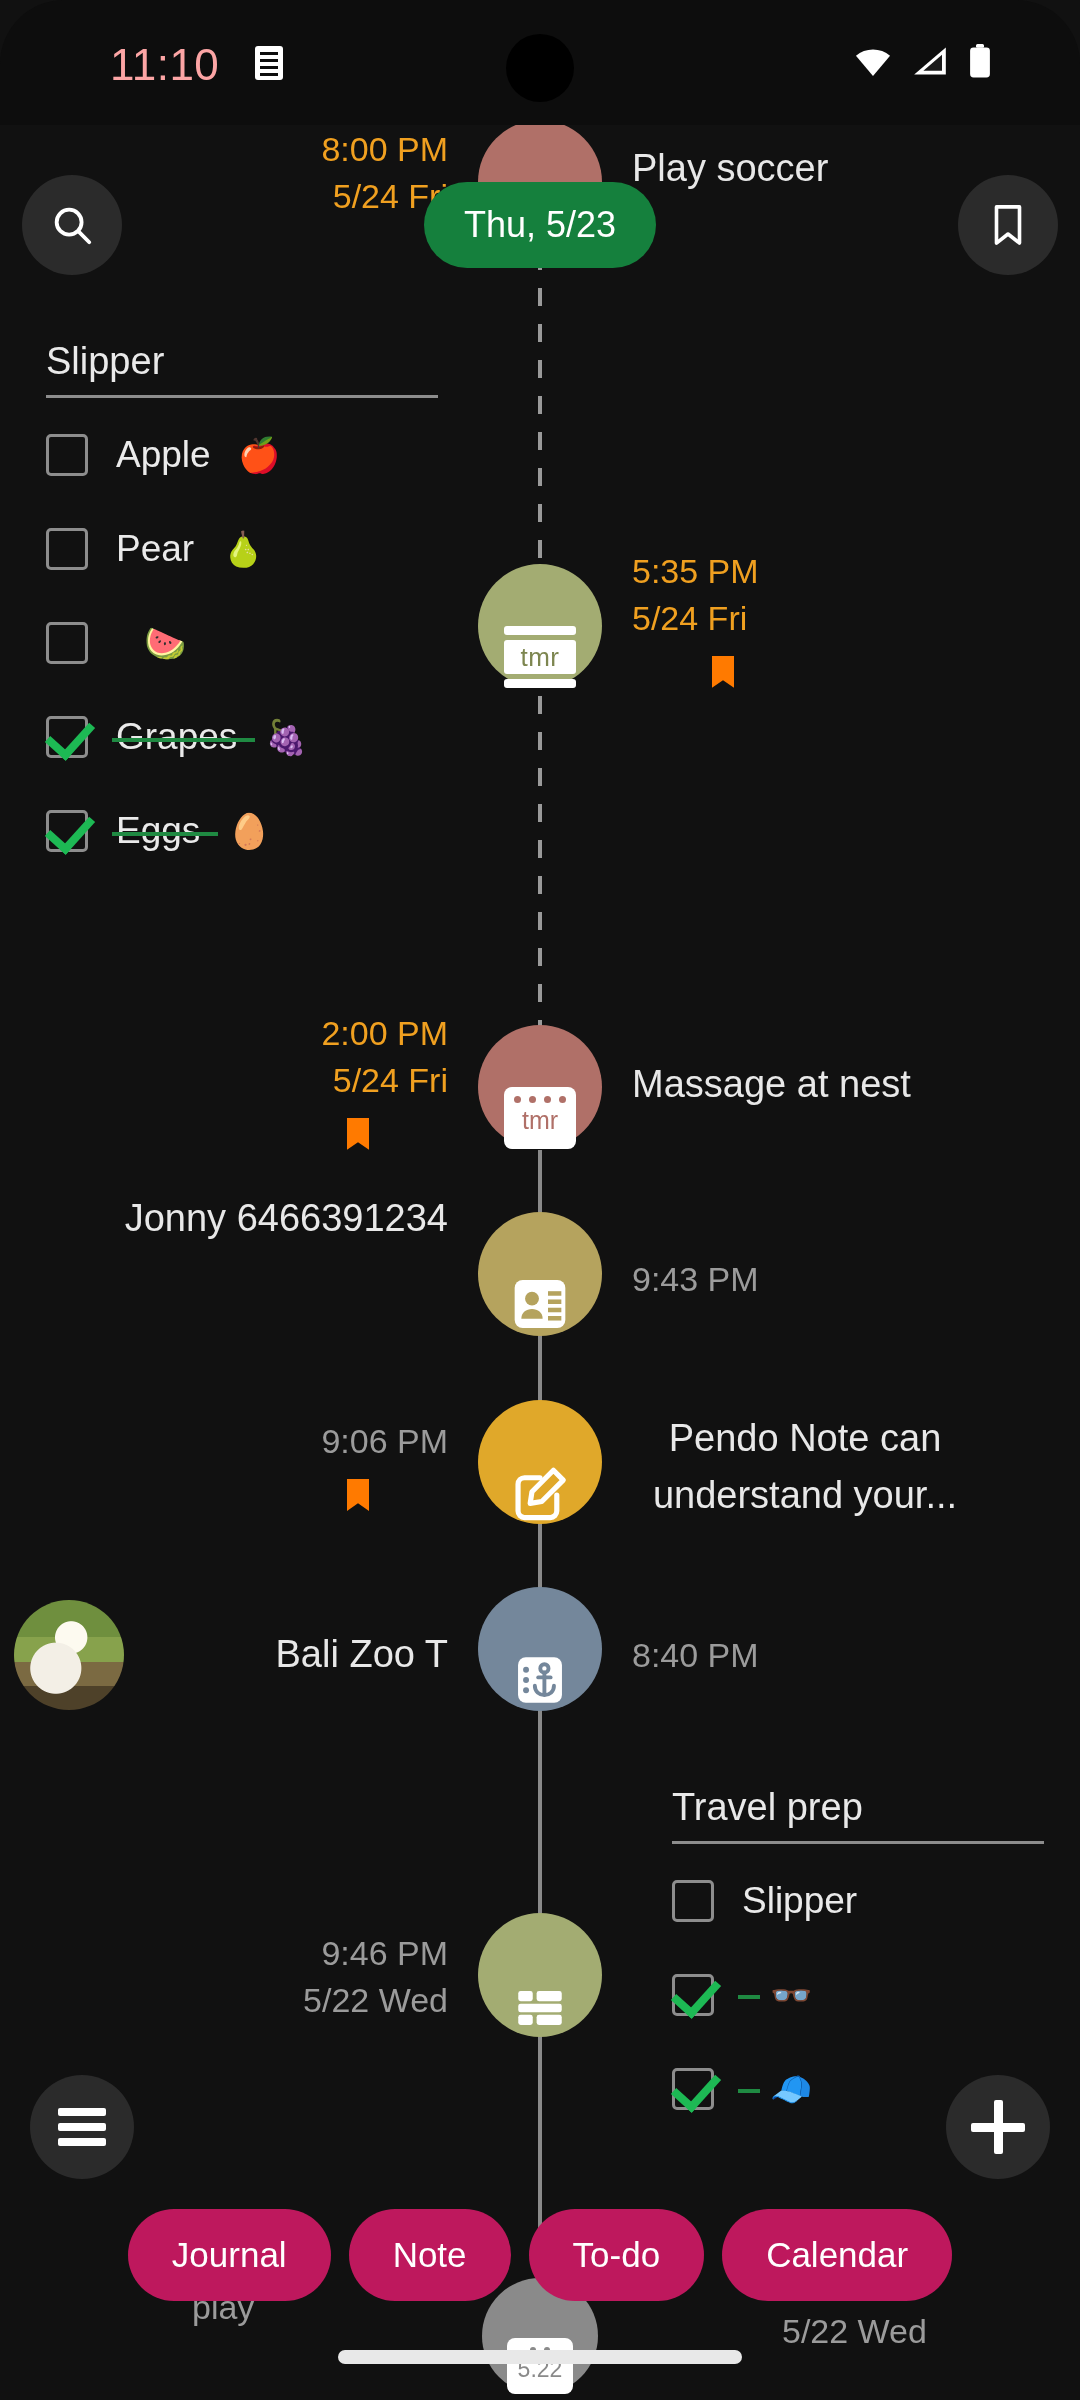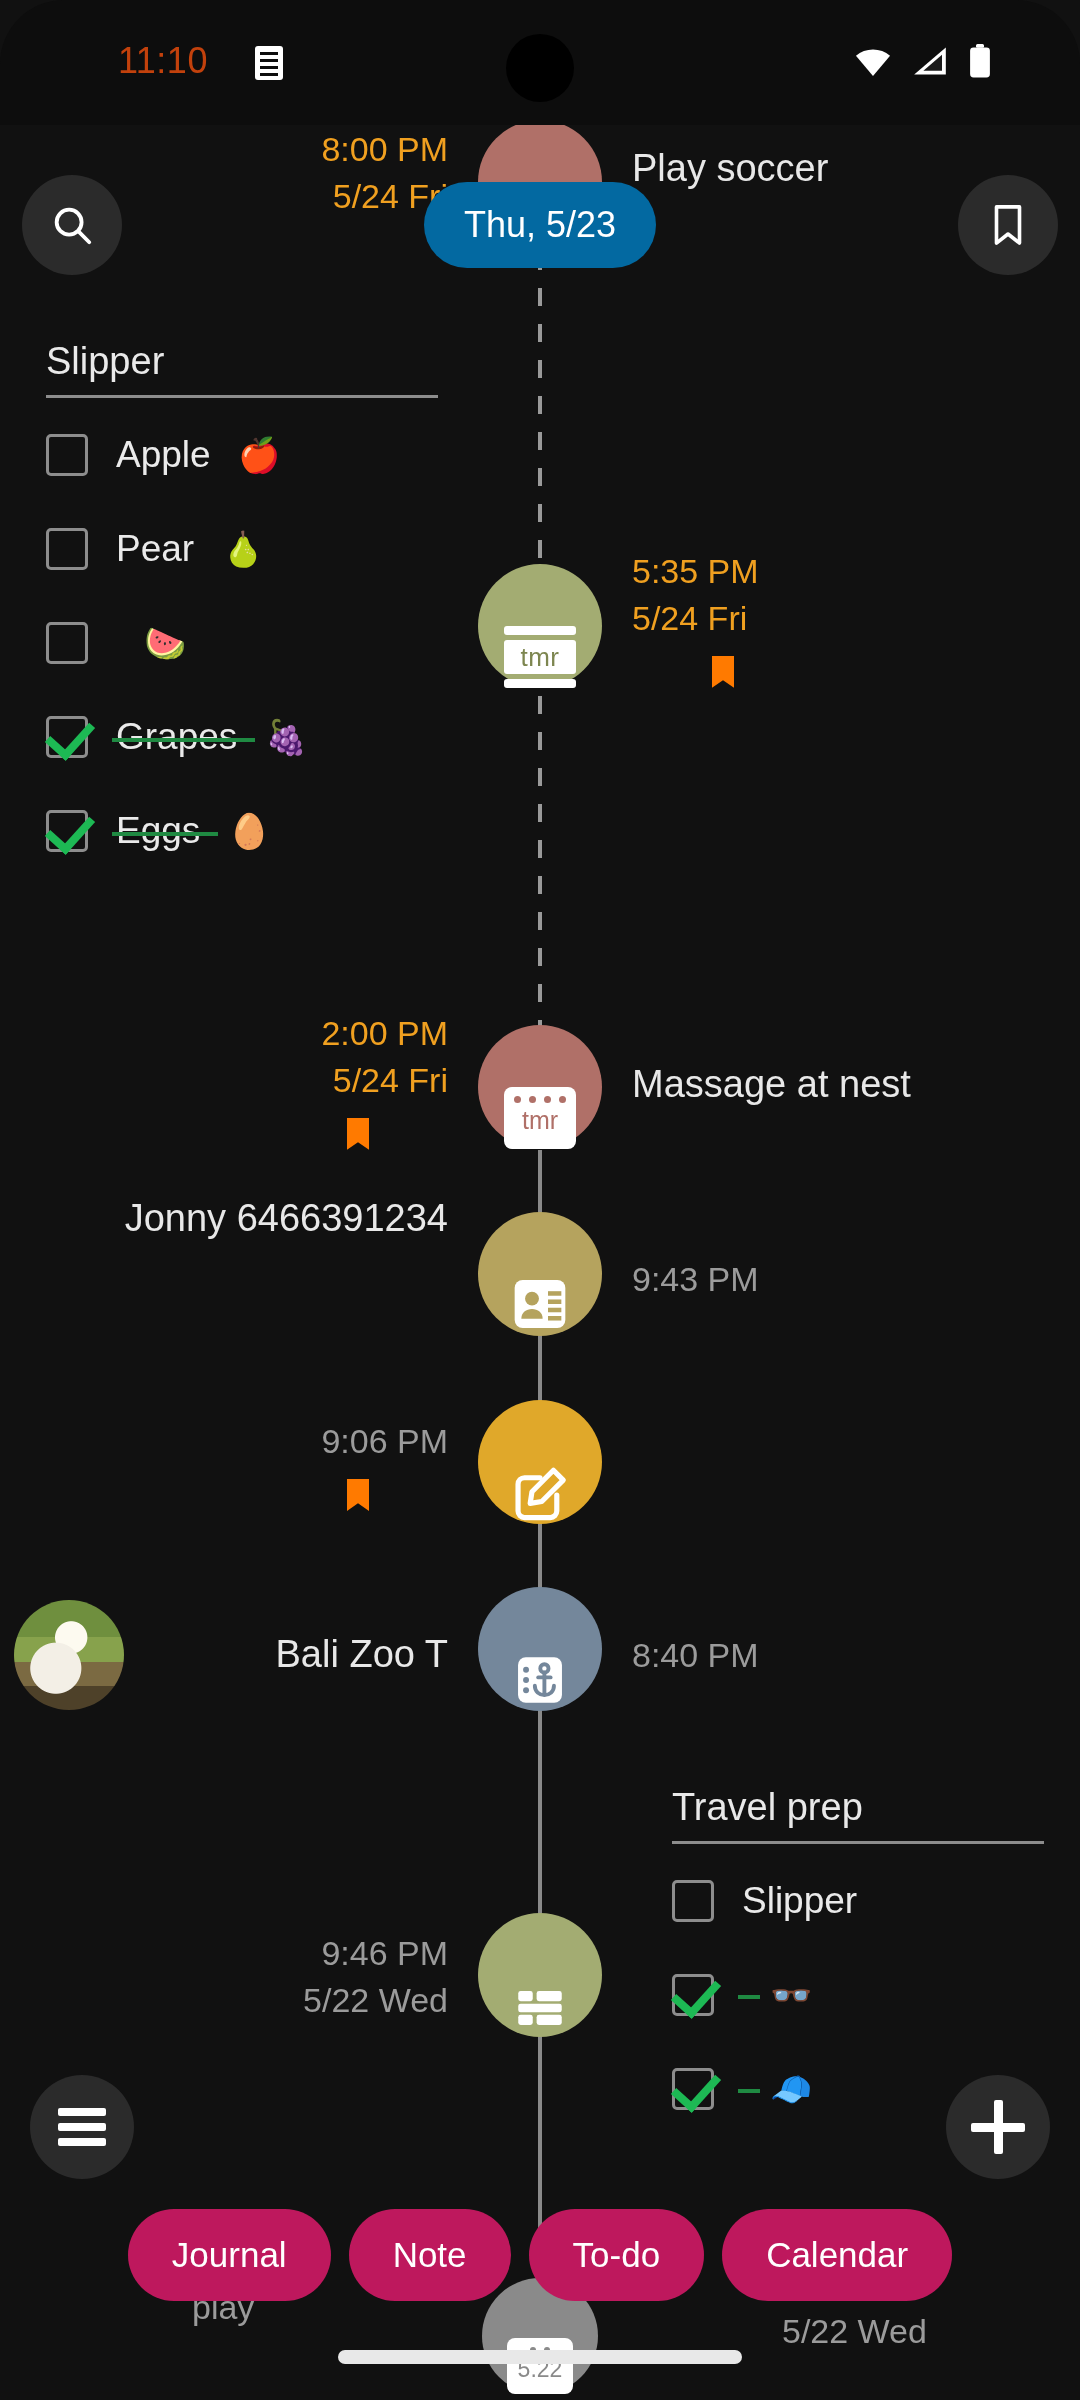--- a/index.html
+++ b/index.html
@@ -16,21 +16,21 @@
 
   
   #status-bar {
     position:absolute; top:0; left:0; width:1080px; height:125px;
     background:#0d0d0d;
     border-radius:64px 64px 0 0;
     z-index:60;
   }
   #status-time {
     position:absolute; left:110px; top:40px;
-    font-size:36px; color:#c2410c; letter-spacing:.5px;margin-left:8px;
+    font-size:44px; color:#fca5a5; letter-spacing:.5px;
   }
   #status-note-icon {
     position:absolute; left:255px; top:46px;
     width:28px; height:34px; background:#fff; border-radius:3px;
   }
   #status-note-icon::before{
     content:""; position:absolute; left:5px; top:6px; width:18px; height:3px;
     background:#0d0d0d; box-shadow:0 7px 0 #0d0d0d, 0 14px 0 #0d0d0d, 0 21px 0 #0d0d0d;
   }
   #camera-notch {
@@ -125,21 +125,21 @@
   }
 
   
   .circ-btn {
     position:absolute; width:100px; height:100px; border-radius:50%;
     background:#2b2b2b; z-index:40;
     display:flex; align-items:center; justify-content:center;
   }
   #date-pill {
     position:absolute; left:424px; top:182px; width:232px; height:86px;
-    background:#0369a1; border-radius:46px; z-index:41;
+    background:#15803d; border-radius:46px; z-index:41;
     display:flex; align-items:center; justify-content:center;
     font-size:36px; color:#fff;
   }
 
   
   .fab {
     position:absolute; width:104px; height:104px; border-radius:50%;
     background:#2b2b2b; z-index:45;
     display:flex; align-items:center; justify-content:center;
   }
@@ -308,20 +308,23 @@
     <svg width="62" height="62" viewBox="0 0 24 24" fill="none" stroke="#fff" stroke-width="2">
       <path d="M18.5 12.8V19a2.5 2.5 0 0 1-2.5 2.5H6A2.5 2.5 0 0 1 3.5 19V8.6A2.5 2.5 0 0 1 6 6.1h6" stroke-linecap="round"></path>
       <path d="M17.2 3.2 21 7l-8.3 8.3-4.5.7.7-4.5z" stroke-linejoin="round"></path>
     </svg>
   </div>
   <div class="side left" style="top:1418px;">
     <div class="t-time gray">9:06 PM</div>
     <div style="text-align:center;width:180px;margin-left:auto;">
       <span class="bm"></span>
     </div>
+  </div>
+  <div class="side right" style="top:1410px;width:346px;">
+    <div class="t-title" style="text-align:center;line-height:1.5;">Pendo Note can understand your...</div>
   </div>
 
   <div class="node" style="top:1587px;background:#74879b;">
     <svg width="62" height="62" viewBox="0 0 24 24">
       <rect x="3.5" y="3.2" width="17" height="17.6" rx="3" fill="#fff"></rect>
       <circle cx="6.6" cy="8" r="1.15" fill="#74879b"></circle>
       <circle cx="6.6" cy="12" r="1.15" fill="#74879b"></circle>
       <circle cx="6.6" cy="16" r="1.15" fill="#74879b"></circle>
       <g stroke="#74879b" stroke-width="1.5" fill="none" stroke-linecap="round">
         <circle cx="13.7" cy="7.5" r="1.6"></circle>

